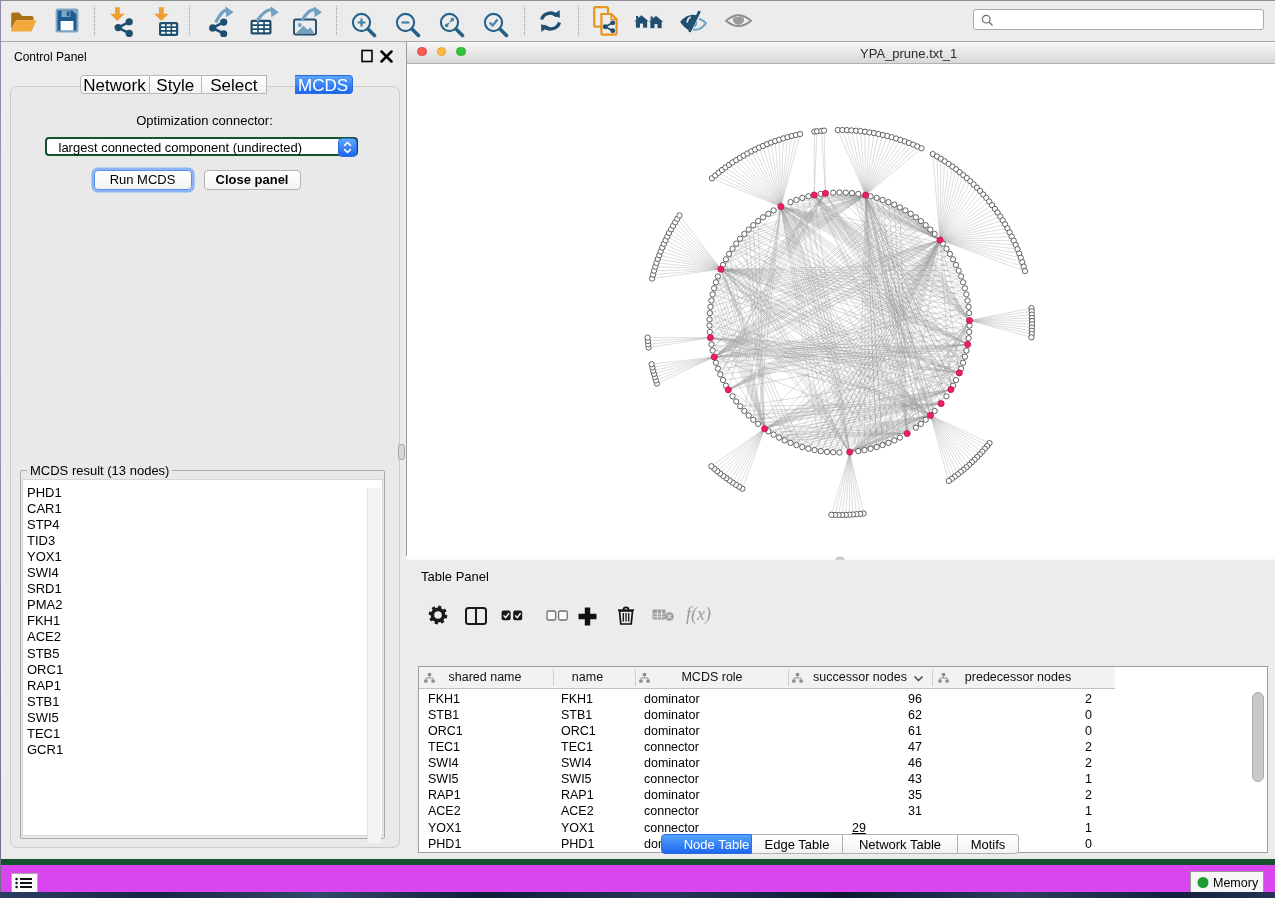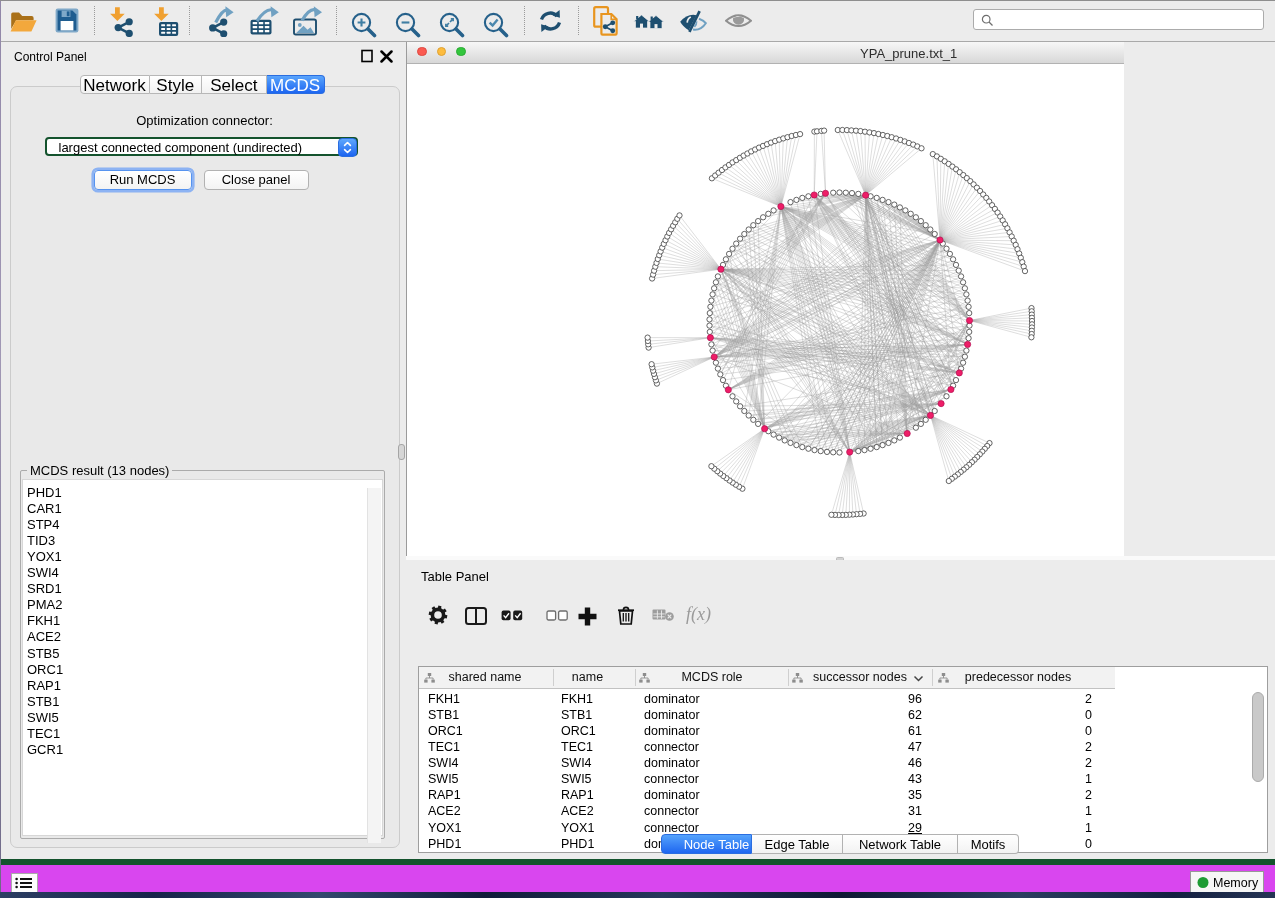--- a/index.html
+++ b/index.html
@@ -9,37 +9,37 @@
 .txt{position:absolute;white-space:nowrap;color:#000;}
 
 #toolbar{left:0;top:0;width:1275px;height:41px;background:#ececec;border-bottom:1px solid #a9a9a9;}
 .vsep{position:absolute;top:6px;height:29px;width:0;border-left:1px dotted #9a9a9a;}
 
 #cpanel{left:1px;top:42px;width:404px;height:817px;background:#ececec;}
 #tabpage{position:absolute;left:9px;top:44px;width:388px;height:760px;background:#e9e9e9;border:1px solid #cbcbcb;border-radius:7px;}
 .tab{position:absolute;top:33px;height:19px;line-height:19px;text-align:center;font-size:17px;
  background:linear-gradient(#ffffff,#f2f2f2);border:1px solid #b7b7b7;border-left:none;color:#000;box-sizing:border-box;}
 .tab.first{border-left:1px solid #b7b7b7;border-radius:4px 0 0 4px;}
-.tab.last{border-radius:0 4px 4px 0;}
+.tab.last{border-radius:0 4px 4px 0;margin-left:28px;}
 .tab.sel{background:linear-gradient(#5aa5fc,#1d66f1);color:#fff;border-color:#2a6de0;}
 
 #combo{position:absolute;left:43.5px;top:95px;width:313px;height:19px;background:#fff;border:2px solid #14532d;border-radius:4px;box-sizing:border-box;}
 #combo .lbl{position:absolute;left:12px;top:0;line-height:17px;font-size:13px;}
 #combo .step{position:absolute;right:-1px;top:-1px;width:19px;height:19px;border-radius:4px;
  background:linear-gradient(#5fa8fd,#1c64f0);border:1px solid #2a6de0;box-sizing:border-box;}
 .btn{position:absolute;height:20px;line-height:18px;text-align:center;font-size:13px;background:linear-gradient(#ffffff,#f3f3f3);
  border:1px solid #b2b2b2;border-radius:4px;box-sizing:border-box;}
 
 #grp{position:absolute;left:19px;top:428px;width:363px;height:367px;border:1px solid #ababab;border-radius:2px;}
 #grplbl{position:absolute;left:6px;top:-7px;background:#e9e9e9;padding:0 3px;font-size:13px;line-height:13px;}
 #list{position:absolute;left:1px;top:8px;width:359px;height:355px;background:#fff;border:1px solid #d7d7d7;}
 #list .it{position:absolute;left:4px;font-size:13px;line-height:15.8px;}
 #sctrack{position:absolute;right:1px;top:8px;width:13px;height:355px;background:#f4f4f4;border-left:1px solid #e2e2e2;}
 
-#netwin{left:406px;top:42px;width:718px;height:514px;background:#fff;border-left:1px solid #9b9b9b;box-sizing:border-box;}
+#netwin{left:406px;top:42px;width:869px;height:514px;background:#fff;border-left:1px solid #9b9b9b;box-sizing:border-box;}
 #nettitle{position:absolute;left:0;top:0;width:100%;height:21px;background:linear-gradient(#f7f7f7,#d8d8d8);border-bottom:1px solid #b2b2b2;}
 .light{position:absolute;top:4.5px;width:9.5px;height:9.5px;border-radius:50%;box-sizing:border-box;}
 
 #hsplit{left:406px;top:556px;width:869px;height:4px;background:#fafafa;}
 
 #tpanel{left:406px;top:560px;width:869px;height:299px;background:#ececec;}
 #tblbox{position:absolute;left:12px;top:79px;width:850px;height:187px;background:#fff;border:1px solid #9e9e9e;box-sizing:border-box;margin-top:27px;}
 #thead{position:absolute;left:0;top:0;width:696px;height:21px;background:#f2f2f2;border-bottom:1px solid #c2c2c2;}
 .hsep{position:absolute;top:2px;height:17px;width:0;border-left:1px solid #cfcfcf;}
 .hlbl{position:absolute;top:0;line-height:21px;font-size:12.5px;text-align:center;color:#111;}
@@ -213,21 +213,21 @@
  <div class="tab sel last" style="left:265.5px;width:58px;">MCDS</div>
  <div class="txt" style="left:0px;top:71px;width:407px;text-align:center;font-size:13px;">Optimization connector:</div>
  <div id="combo">
    <div class="lbl">largest connected component (undirected)</div>
    <div class="step"><svg width="17" height="17" viewBox="0 0 17 17">
           <path d="M5.6 6.4 L8.5 3.5 L11.4 6.4" fill="none" stroke="#fff" stroke-width="1.6" stroke-linecap="round" stroke-linejoin="round"></path>
           <path d="M5.6 10.6 L8.5 13.5 L11.4 10.6" fill="none" stroke="#fff" stroke-width="1.6" stroke-linecap="round" stroke-linejoin="round"></path>
         </svg></div>
  </div>
  <div class="btn" style="left:92.5px;top:127.5px;width:98px;border-color:#5693ef;box-shadow:0 0 0 2.6px rgba(110,160,245,.75);">Run MCDS</div>
- <div class="btn" style="left:202.5px;top:127.5px;width:105px;">Close panel</div>
+ <div class="btn" style="left:202.5px;top:127.5px;width:97px;font-weight:bold;">Close panel</div>
  <div id="grp">
    <div id="grplbl">MCDS result (13 nodes)</div>
    <div id="list">
      <div class="it" style="top:4.5px;">PHD1</div>
 <div class="it" style="top:20.6px;">CAR1</div>
 <div class="it" style="top:36.7px;">STP4</div>
 <div class="it" style="top:52.8px;">TID3</div>
 <div class="it" style="top:68.9px;">YOX1</div>
 <div class="it" style="top:85.0px;">SWI4</div>
 <div class="it" style="top:101.1px;">SRD1</div>
@@ -675,21 +675,21 @@
 <div class="cell" style="left:433px;top:120.4px;width:70px;text-align:right;">35</div>
 <div class="cell" style="left:603px;top:120.4px;width:70px;text-align:right;">2</div>
 <div class="cell" style="left:9px;top:136.4px;">ACE2</div>
 <div class="cell" style="left:142px;top:136.4px;">ACE2</div>
 <div class="cell" style="left:225px;top:136.4px;">connector</div>
 <div class="cell" style="left:433px;top:136.4px;width:70px;text-align:right;">31</div>
 <div class="cell" style="left:603px;top:136.4px;width:70px;text-align:right;">1</div>
 <div class="cell" style="left:9px;top:152.5px;">YOX1</div>
 <div class="cell" style="left:142px;top:152.5px;">YOX1</div>
 <div class="cell" style="left:225px;top:152.5px;">connector</div>
-<div class="cell" style="left:433px;top:152.5px;width:70px;text-align:right;text-decoration:underline;">29</div>
+<div class="cell" style="left:433px;top:152.5px;width:70px;text-align:left;text-decoration:underline;">29</div>
 <div class="cell" style="left:603px;top:152.5px;width:70px;text-align:right;">1</div>
 <div class="cell" style="left:9px;top:168.5px;">PHD1</div>
 <div class="cell" style="left:142px;top:168.5px;">PHD1</div>
 <div class="cell" style="left:225px;top:168.5px;">dominator</div>
 <div class="cell" style="left:433px;top:168.5px;width:70px;text-align:right;">18</div>
 <div class="cell" style="left:603px;top:168.5px;width:70px;text-align:right;">0</div>
    <div style="position:absolute;left:833px;top:25px;width:11.5px;height:90px;background:#c9c9c9;border:1px solid #ababab;border-radius:6px;box-sizing:border-box;"></div>
  </div>
  <div class="btab sel first" style="left:255px;width:91px;">Node Table</div>
  <div class="btab" style="left:346px;width:91px;">Edge Table</div>

